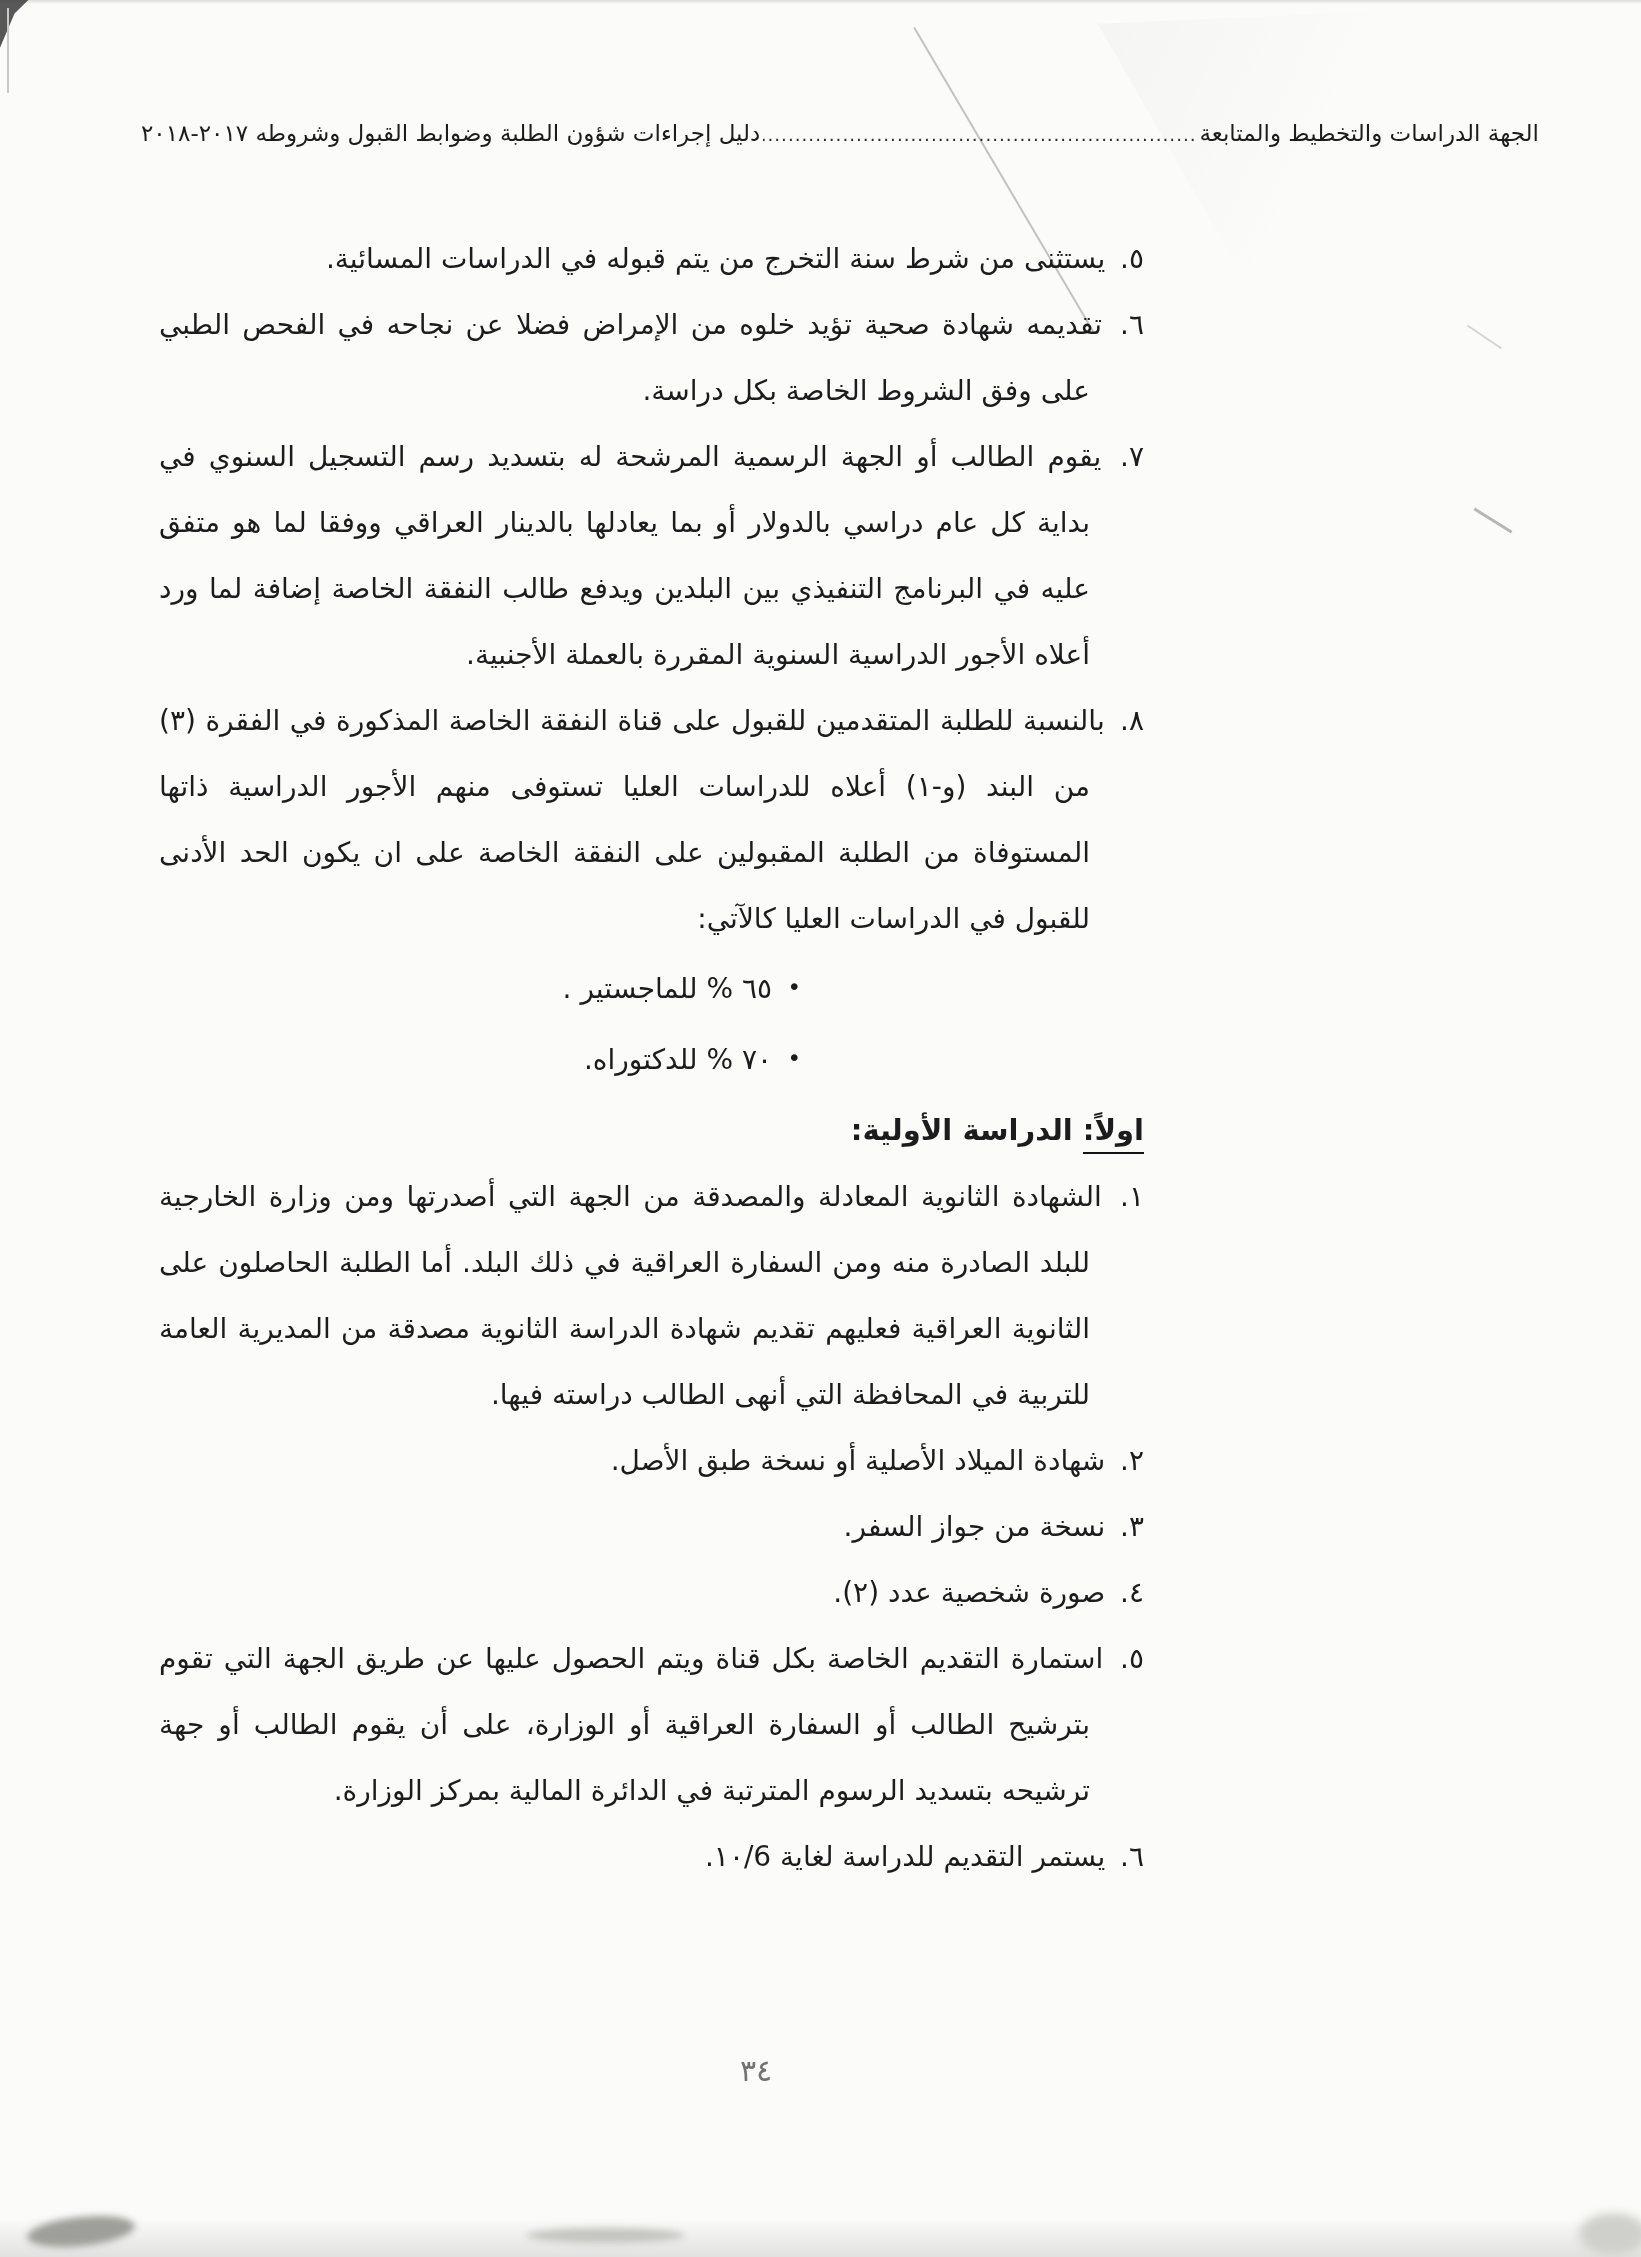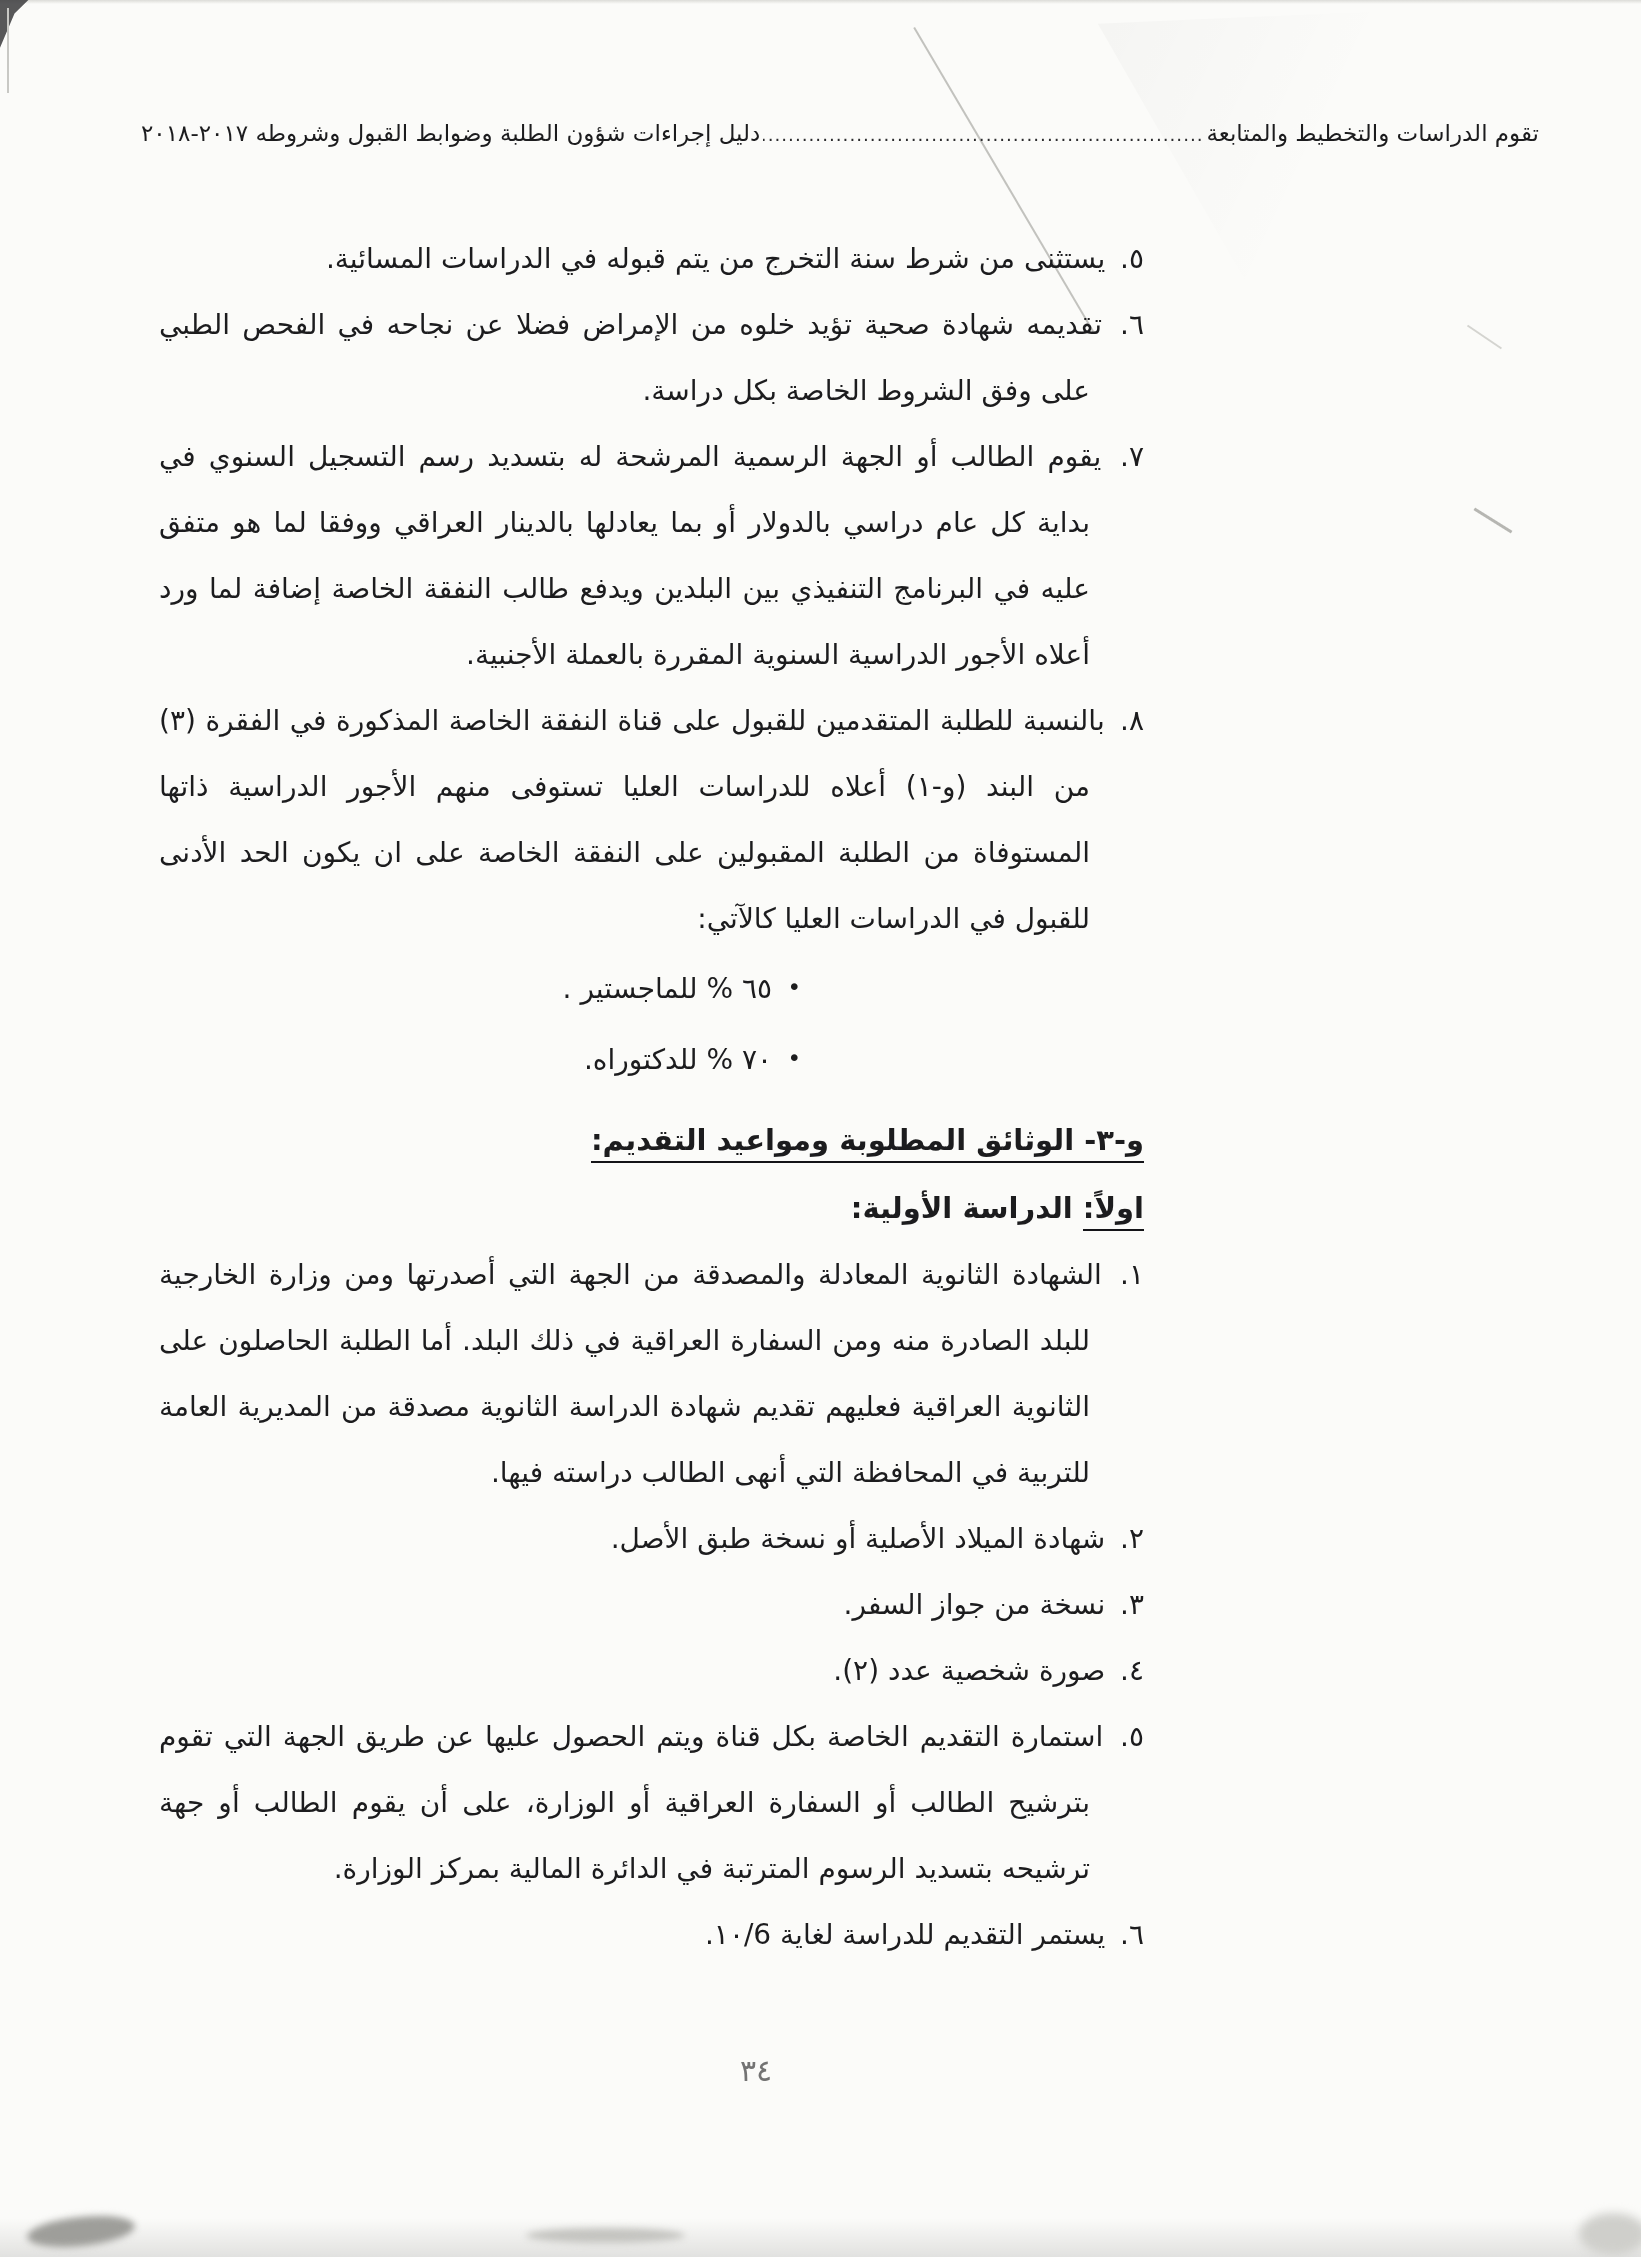--- a/index.html
+++ b/index.html
@@ -56,41 +56,40 @@
   <div class="corner-mark"></div>
   <div class="left-edge-line"></div>
   <div class="edge-dash-1"></div>
   <div class="edge-dash-2"></div>
   <div class="bottom-band"></div>
   <div class="smudge smudge-left"></div>
   <div class="smudge smudge-center"></div>
   <div class="smudge smudge-right"></div>
 
   <div class="header">
-    <span class="dept">تقوم الدراسات والتخطيط والمتابعة</span>
+    <span class="dept">الجهة الدراسات والتخطيط والمتابعة</span>
     <span class="dots">........................................................................................................................</span>
     <span class="title">دليل إجراءات شؤون الطلبة وضوابط القبول وشروطه ٢٠١٧-٢٠١٨</span>
   </div>
 
   <div class="content">
 
     <p class="item"><span class="num">٥.</span> <span>يستثنى من شرط سنة التخرج من يتم قبوله في الدراسات المسائية.</span></p>
 
     <p class="item"><span class="num">٦.</span> <span>تقديمه شهادة صحية تؤيد خلوه من الإمراض فضلا عن نجاحه في الفحص الطبي على وفق الشروط الخاصة بكل دراسة.</span></p>
 
     <p class="item"><span class="num">٧.</span> <span>يقوم الطالب أو الجهة الرسمية المرشحة له بتسديد رسم التسجيل السنوي في بداية كل عام دراسي بالدولار أو بما يعادلها بالدينار العراقي ووفقا لما هو متفق عليه في البرنامج التنفيذي بين البلدين ويدفع طالب النفقة الخاصة إضافة لما ورد أعلاه الأجور الدراسية السنوية المقررة بالعملة الأجنبية.</span></p>
 
     <p class="item"><span class="num">٨.</span> <span>بالنسبة للطلبة المتقدمين للقبول على قناة النفقة الخاصة المذكورة في الفقرة (٣) من البند (و-١) أعلاه للدراسات العليا تستوفى منهم الأجور الدراسية ذاتها المستوفاة من الطلبة المقبولين على النفقة الخاصة على ان يكون الحد الأدنى للقبول في الدراسات العليا كالآتي:</span></p>
 
     <div class="bullets">
       <p class="bullet-line"><span class="bullet-dot">•</span><span>٦٥ % للماجستير .</span></p>
       <p class="bullet-line"><span class="bullet-dot">•</span><span>٧٠ % للدكتوراه.</span></p>
     </div>
 
-    <p class="heading"><span class="heading-text">و-٣- الوثائق المطلوبة ومواعيد التقديم:</span></p>
 
     <p class="subheading"><span class="sub-lead">اولاً:</span> <span>الدراسة الأولية:</span></p>
 
     <p class="item"><span class="num">١.</span> <span>الشهادة الثانوية المعادلة والمصدقة من الجهة التي أصدرتها ومن وزارة الخارجية للبلد الصادرة منه ومن السفارة العراقية في ذلك البلد. أما الطلبة الحاصلون على الثانوية العراقية فعليهم تقديم شهادة الدراسة الثانوية مصدقة من المديرية العامة للتربية في المحافظة التي أنهى الطالب دراسته فيها.</span></p>
 
     <p class="item"><span class="num">٢.</span> <span>شهادة الميلاد الأصلية أو نسخة طبق الأصل.</span></p>
 
     <p class="item"><span class="num">٣.</span> <span>نسخة من جواز السفر.</span></p>
 
     <p class="item"><span class="num">٤.</span> <span>صورة شخصية عدد (٢).</span></p>

